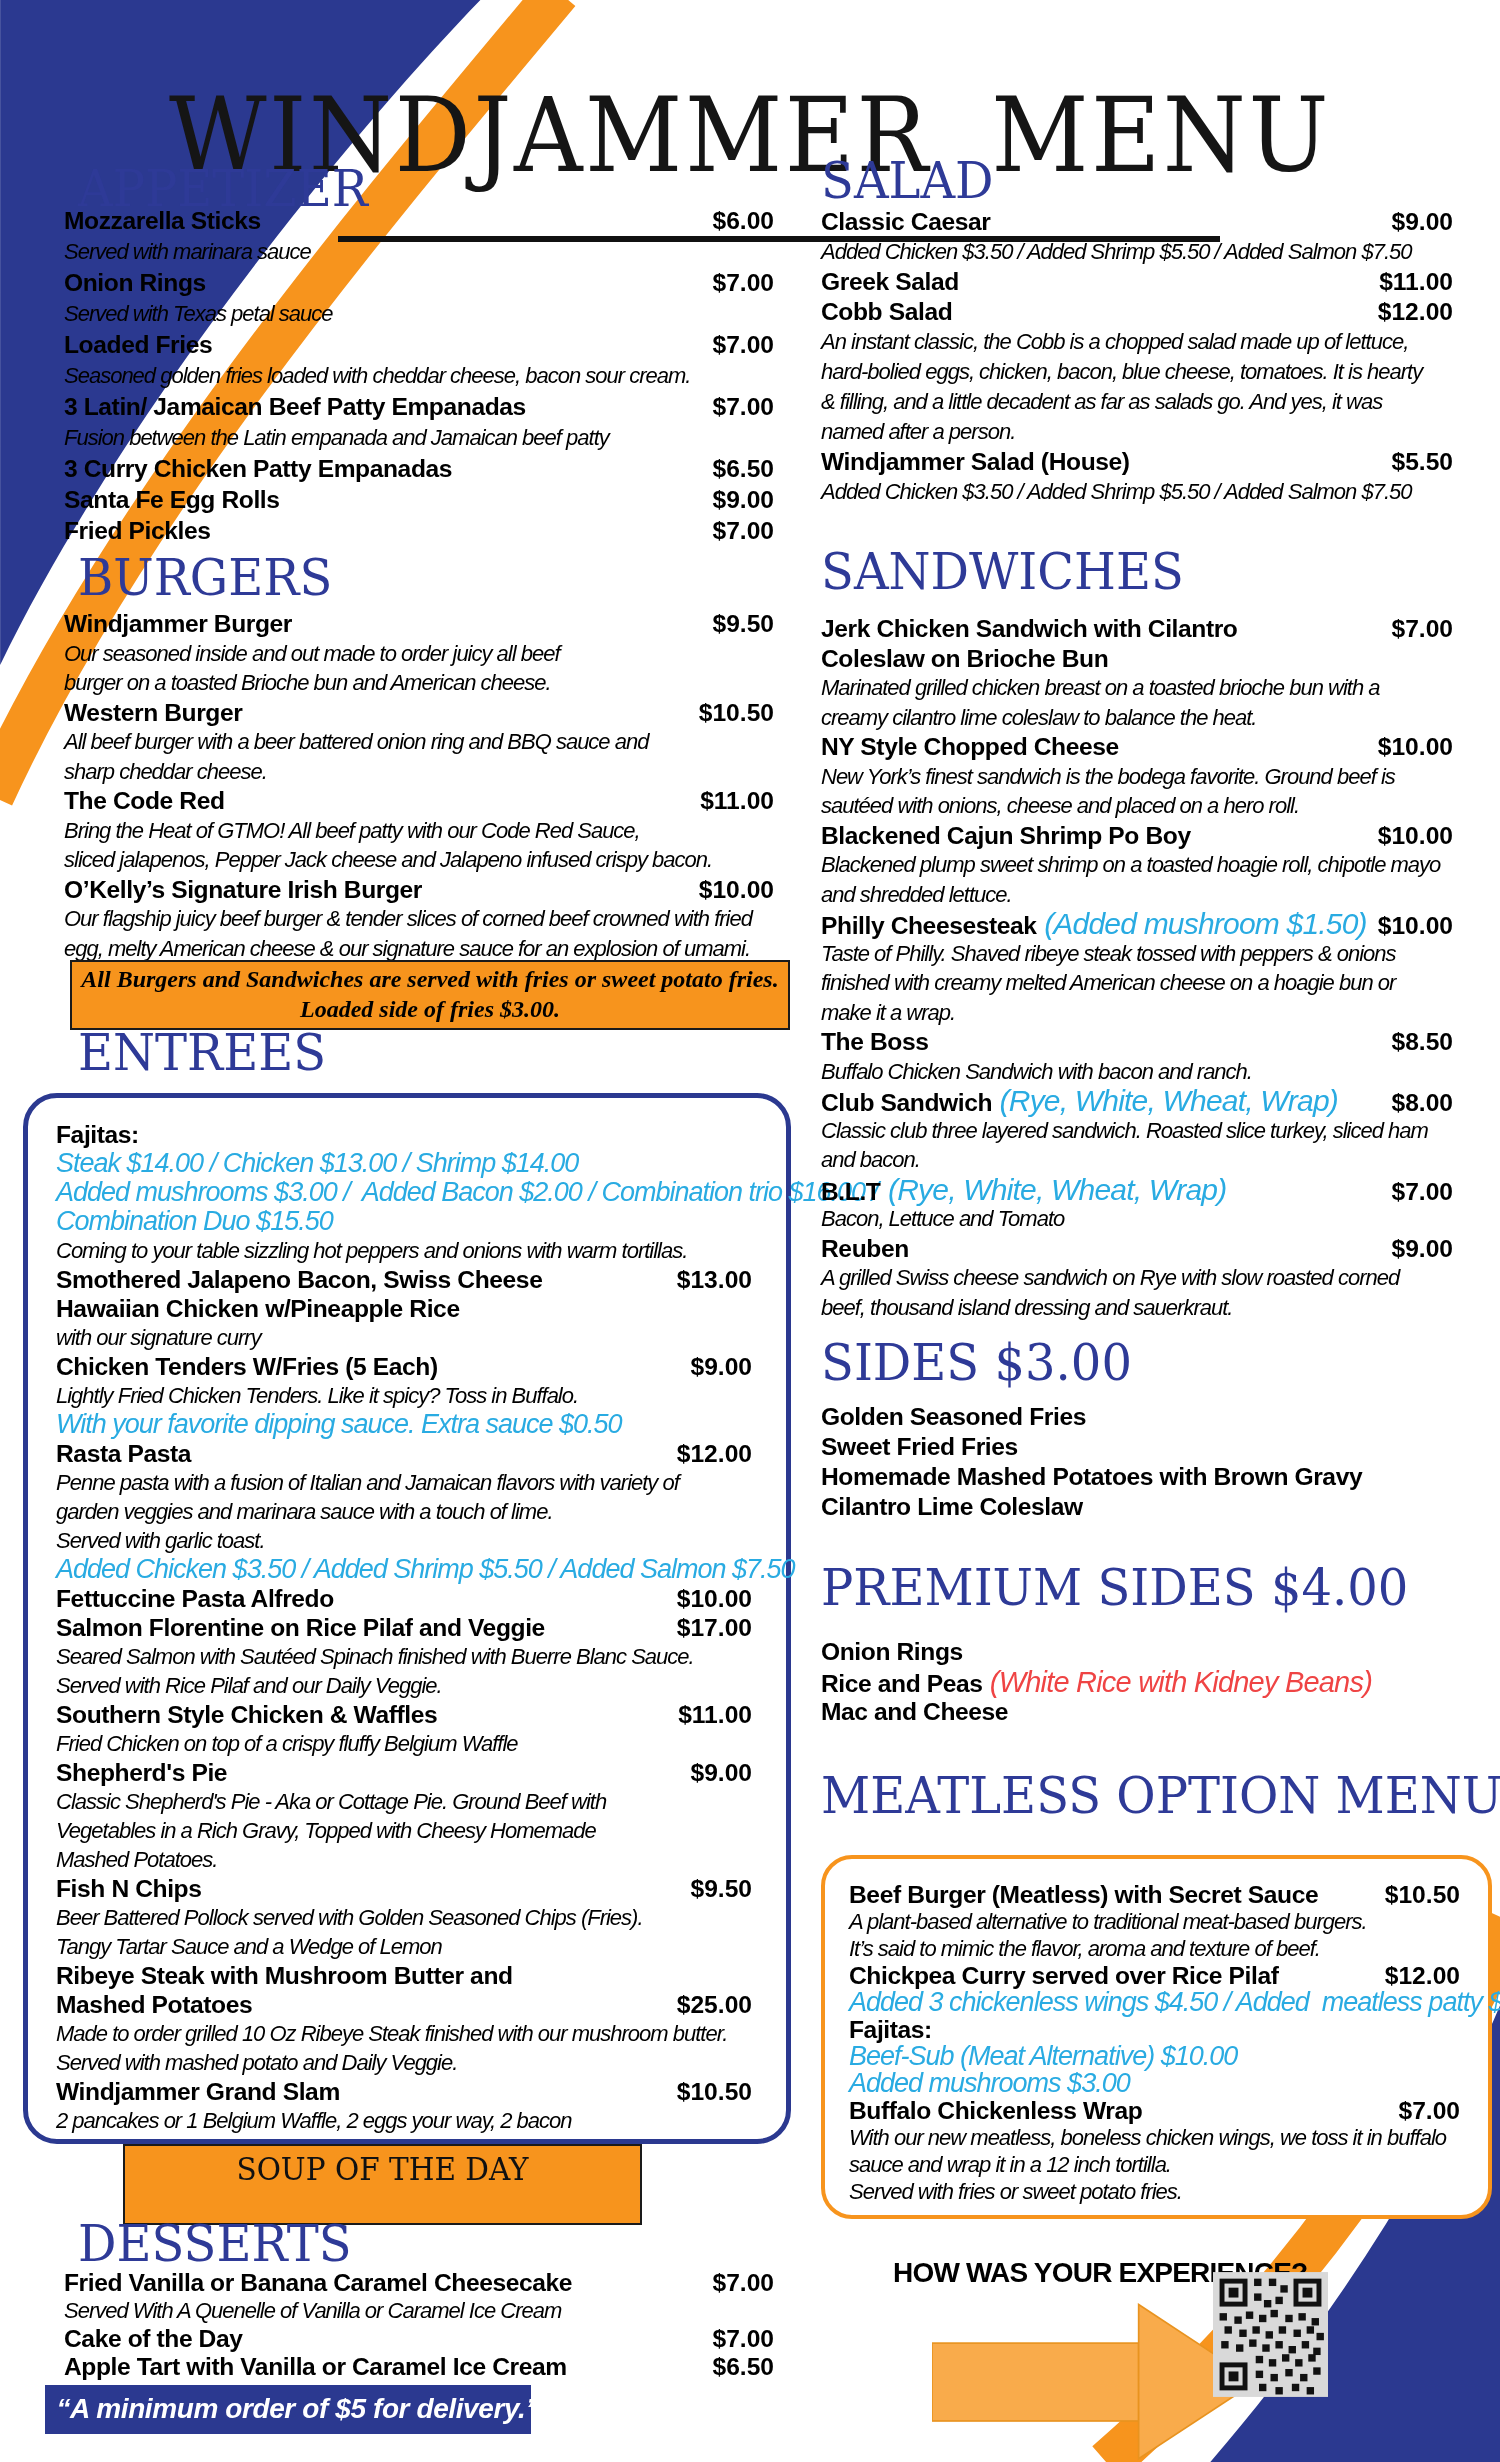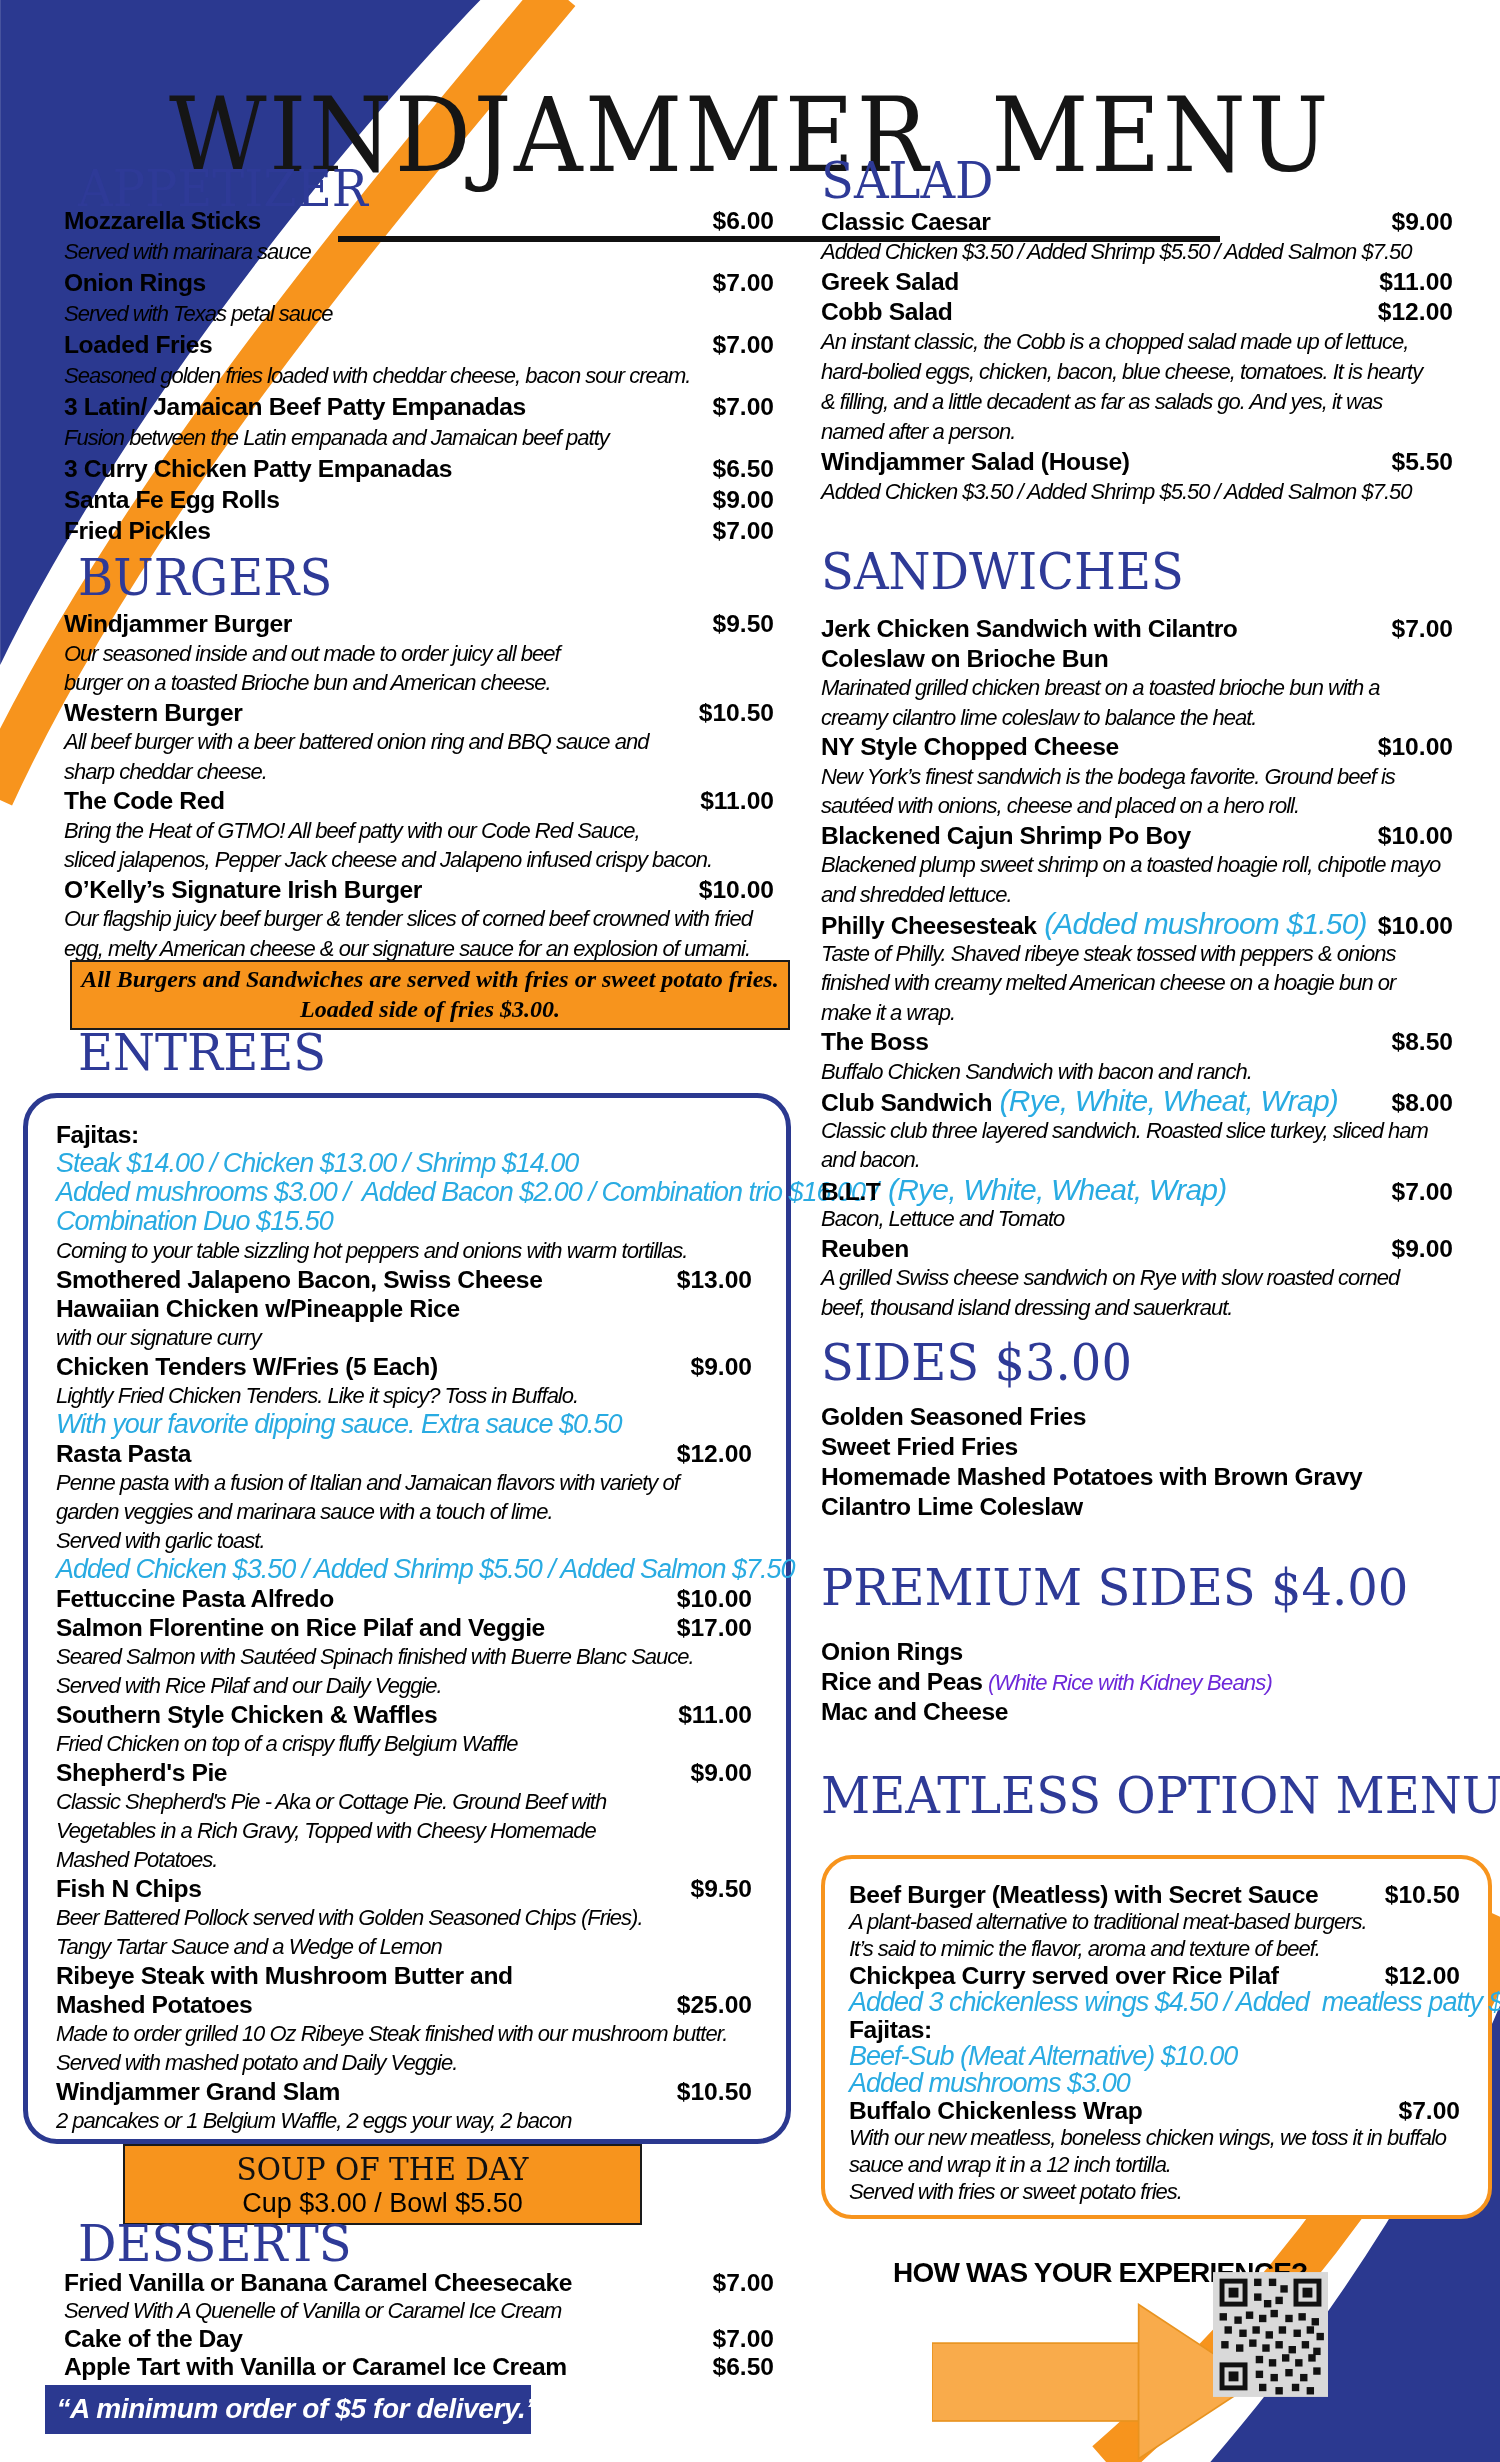--- a/index.html
+++ b/index.html
@@ -22,21 +22,21 @@
   
   .rows{display:block;}
   .row{display:flex;align-items:baseline;white-space:pre;}
   .row .t{}
   .row .p{margin-left:auto;font-weight:bold;font-size:24.6px;letter-spacing:0;}
   .row.n .t{font-weight:bold;font-size:24.6px;letter-spacing:-0.4px;}
   .row.d .t{font-style:italic;font-size:22px;letter-spacing:-1px;}
   .row.c .t{font-style:italic;font-size:27px;letter-spacing:-1px;color:#29abe2;}
   .s{font-weight:normal;}
   .s.c{font-style:italic;color:#29abe2;font-size:30px;letter-spacing:-0.8px;}
-  .s.d{font-style:italic;color:#6d28d9;font-size:22px;letter-spacing:-0.8px;}
+  .s.d{font-style:italic;color:#ef4444;font-size:29px;letter-spacing:-0.8px;}
   .lh38 .row{height:31px;line-height:31px;}
   .lh37 .row{height:30px;line-height:30px;}
   .lh36 .row{height:29.5px;line-height:29.5px;}
   .lh35 .row{height:29px;line-height:29px;}
   .lh34 .row{height:28px;line-height:28px;}
   .lh33 .row{height:27px;line-height:27px;}
   
   .leftcol{left:64px;width:710px;}
   .rightcol{left:821px;width:632px;}
   
@@ -144,21 +144,20 @@
     <div class="row n"><span class="t">Ribeye Steak with Mushroom Butter and</span></div>
     <div class="row n"><span class="t">Mashed Potatoes</span><span class="p">$25.00</span></div>
     <div class="row d"><span class="t">Made to order grilled 10 Oz Ribeye Steak finished with our mushroom butter.</span></div>
     <div class="row d"><span class="t">Served with mashed potato and Daily Veggie.</span></div>
     <div class="row n"><span class="t">Windjammer Grand Slam</span><span class="p">$10.50</span></div>
     <div class="row d"><span class="t">2 pancakes or 1 Belgium Waffle, 2 eggs your way, 2 bacon</span></div>
   </div>
 
 <div id="box-soup" class="abs">
   <div id="soup-title">SOUP OF THE DAY</div>
-  <div id="soup-price">Cup $3.00 / Bowl $5.50</div>
 </div>
 
 <div class="abs fancy" style="left:78px;top:2214px;">DESSERTS</div>
 <div class="abs leftcol rows lh34" style="top:2269px;">
     <div class="row n"><span class="t">Fried Vanilla or Banana Caramel Cheesecake</span><span class="p">$7.00</span></div>
     <div class="row d"><span class="t">Served With A Quenelle of Vanilla or Caramel Ice Cream</span></div>
     <div class="row n"><span class="t">Cake of the Day</span><span class="p">$7.00</span></div>
     <div class="row n"><span class="t">Apple Tart with Vanilla or Caramel Ice Cream</span><span class="p">$6.50</span></div>
   </div>
 

